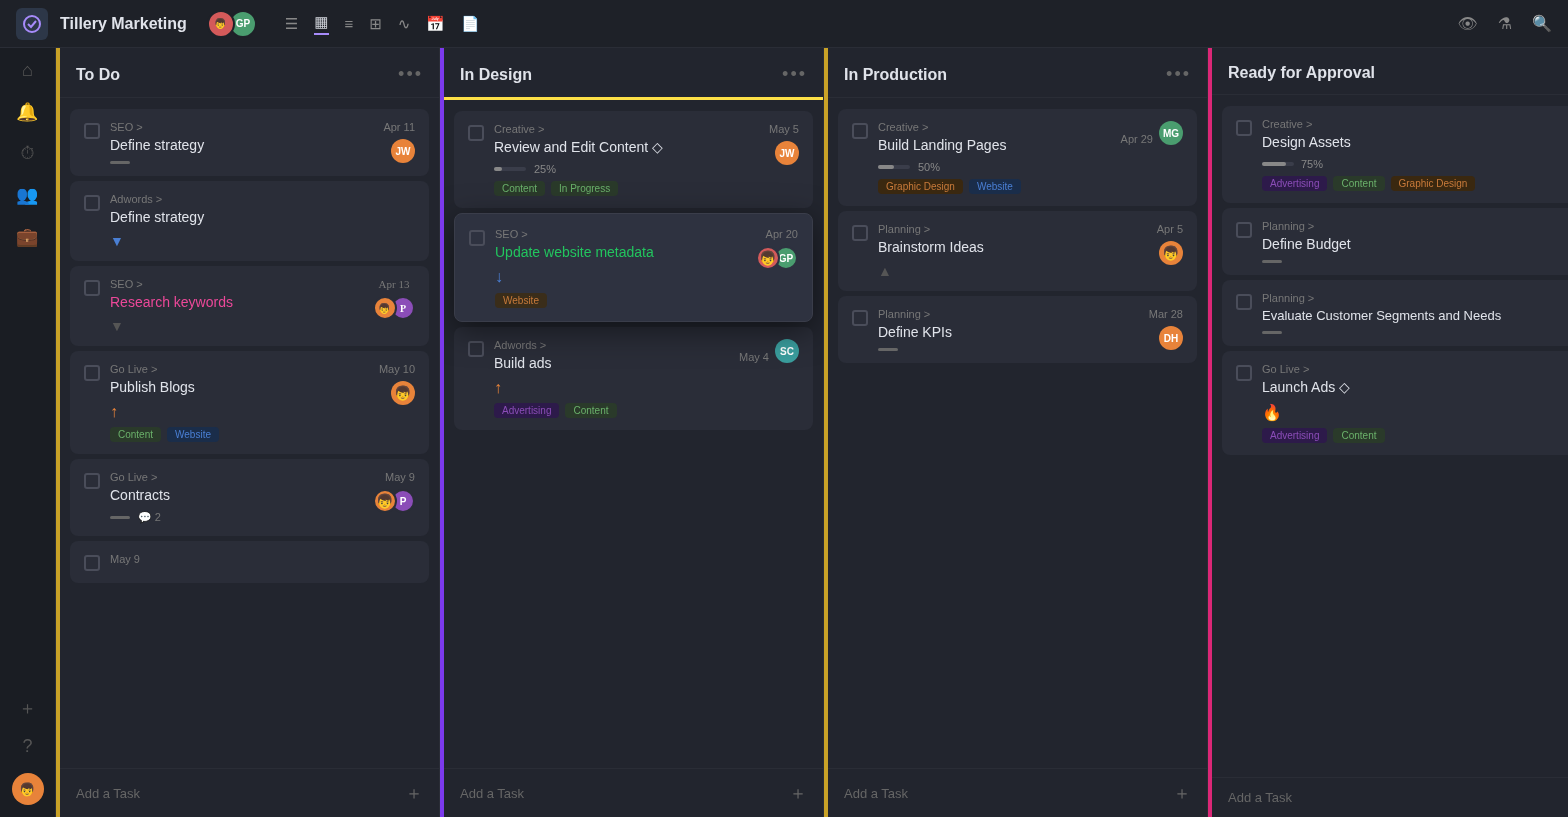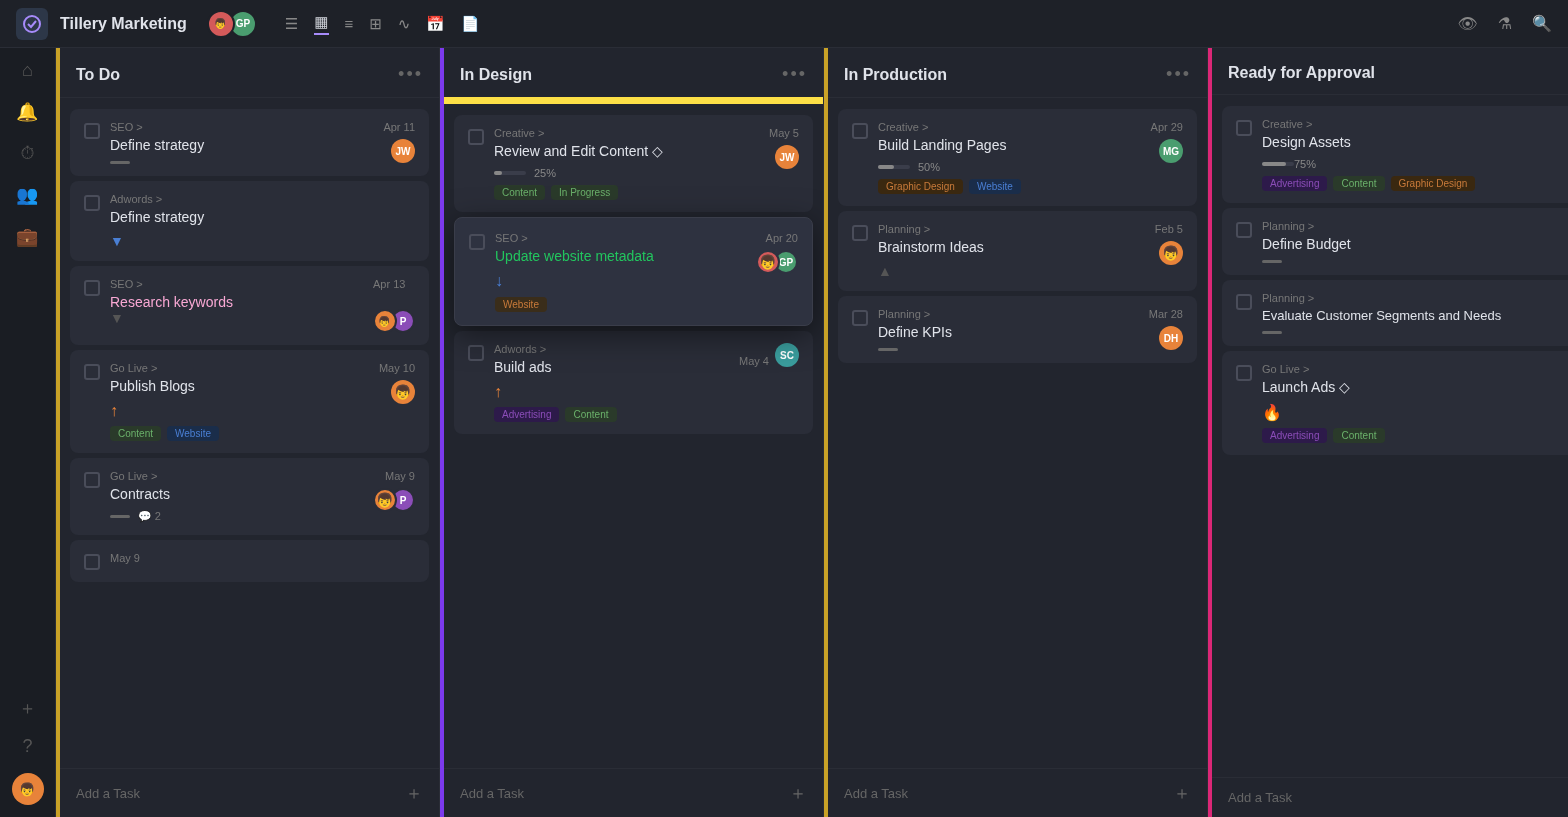--- a/index.html
+++ b/index.html
@@ -94,26 +94,26 @@
                 </div>
               </div>
             </div>
           </div>
 
           <div style="background:#2a2d38;margin:5px 10px;border-radius:8px;padding:12px 14px;cursor:pointer;position:relative;">
             <div style="display:flex;align-items:flex-start;">
               <div style="width:16px;height:16px;border:2px solid #4a4d5a;border-radius:3px;flex-shrink:0;margin-right:10px;margin-top:2px;"></div>
               <div style="flex:1;">
                 <div style="font-size:11px;color:#777;margin-bottom:4px;">SEO &gt;</div>
-                <div style="font-size:14px;font-weight:500;color:#f9a8d4;">Research keywords</div>
+                <div style="font-size:14px;font-weight:500;color:#ec4899;margin-bottom:8px;">Research keywords</div>
                 <div style="display:flex;align-items:center;">
                   <span style="color:#555;font-size:14px;">▼</span>
                 </div>
               </div>
-              <div style="display:flex;flex-direction:column;align-items:flex-start;gap:19px;">
+              <div style="display:flex;flex-direction:column;align-items:center;gap:6px;font-family:Liberation Serif, serif;">
                 <span style="font-size:11px;color:#777;">Apr 13</span>
                 <div style="display:flex;">
                   <div style="width:24px;height:24px;border-radius:50%;background:#e8833a;display:flex;align-items:center;justify-content:center;font-size:10px;color:white;font-weight:600;border:2px solid #2a2d38;z-index:2;">👦</div>
                   <div style="width:24px;height:24px;border-radius:50%;background:#8b4db8;display:flex;align-items:center;justify-content:center;font-size:10px;color:white;font-weight:600;border:2px solid #2a2d38;margin-left:-6px;z-index:1;">P</div>
                 </div>
               </div>
             </div>
           </div>
 
           <div style="background:#2a2d38;margin:5px 10px;border-radius:8px;padding:12px 14px;cursor:pointer;position:relative;">
@@ -167,21 +167,21 @@
         <div style="padding:12px 16px;display:flex;align-items:center;justify-content:space-between;color:#666;cursor:pointer;font-size:13px;border-top:1px solid #2a2d36;">
           <span>Add a Task</span>
           <span style="font-size:18px;">＋</span>
         </div>
       </div>
     </div>
 
     <div style="display:flex;min-width:384px;max-width:384px;border-right:1px solid #2a2d36;flex-shrink:0;position:relative;">
       <div style="width:4px;background:#7c3aed;flex-shrink:0;"></div>
       <div style="flex:1;background:#22252e;display:flex;flex-direction:column;">
-        <div style="padding:16px 16px 12px;display:flex;align-items:center;justify-content:space-between;border-bottom:7px solid #fde047;">
+        <div style="padding:16px 16px 12px;display:flex;align-items:center;justify-content:space-between;border-bottom:3px solid #fde047;">
           <span style="font-size:16px;font-weight:600;color:#e0e3ea;">In Design</span>
           <span style="color:#666;cursor:pointer;font-size:18px;letter-spacing:2px;">•••</span>
         </div>
         <div style="flex:1;overflow-y:auto;padding:6px 0;position:relative;">
 
           <div style="background:#2a2d38;margin:5px 10px;border-radius:8px;padding:12px 14px;cursor:pointer;position:relative;">
             <div style="display:flex;align-items:flex-start;">
               <div style="width:16px;height:16px;border:2px solid #4a4d5a;border-radius:3px;flex-shrink:0;margin-right:10px;margin-top:2px;"></div>
               <div style="flex:1;">
                 <div style="font-size:11px;color:#777;margin-bottom:4px;">Creative &gt;</div>
@@ -269,37 +269,37 @@
                   <div style="width:32px;height:4px;background:#3a3d4a;border-radius:2px;">
                       <div style="width:50%;height:4px;background:#888;border-radius:2px;"></div>
                     </div>
                   <span style="font-size:11px;color:#888;">50%</span>
                 </div>
                 <div style="display:flex;gap:6px;">
                   <span style="font-size:10px;padding:2px 8px;border-radius:4px;background:#3a2810;color:#c87a3a;">Graphic Design</span>
                   <span style="font-size:10px;padding:2px 8px;border-radius:4px;background:#1a2d4a;color:#4a7fd4;">Website</span>
                 </div>
               </div>
-              <div style="display:flex;flex-direction:column;align-items:flex-end;gap:6px;">
+              <div style="display:flex;align-items:flex-end;gap:6px;">
                 <span style="font-size:11px;color:#777;">Apr 29</span>
                 <div style="width:24px;height:24px;border-radius:50%;background:#4a9d6f;display:flex;align-items:center;justify-content:center;font-size:10px;color:white;font-weight:600;">MG</div>
               </div>
             </div>
           </div>
 
           <div style="background:#2a2d38;margin:5px 10px;border-radius:8px;padding:12px 14px;cursor:pointer;position:relative;">
             <div style="display:flex;align-items:flex-start;">
               <div style="width:16px;height:16px;border:2px solid #4a4d5a;border-radius:3px;flex-shrink:0;margin-right:10px;margin-top:2px;"></div>
               <div style="flex:1;">
                 <div style="font-size:11px;color:#777;margin-bottom:4px;">Planning &gt;</div>
                 <div style="font-size:14px;font-weight:500;color:#e0e3ea;margin-bottom:8px;">Brainstorm Ideas</div>
                 <span style="color:#555;font-size:14px;">▲</span>
               </div>
               <div style="display:flex;flex-direction:column;align-items:flex-end;gap:6px;">
-                <span style="font-size:11px;color:#777;">Feb 5</span>
+                <span style="font-size:11px;color:#777;">Apr 5</span>
                 <div style="width:24px;height:24px;border-radius:50%;background:#e8833a;display:flex;align-items:center;justify-content:center;font-size:14px;">👦</div>
               </div>
             </div>
           </div>
 
           <div style="background:#2a2d38;margin:5px 10px;border-radius:8px;padding:12px 14px;cursor:pointer;position:relative;">
             <div style="display:flex;align-items:flex-start;">
               <div style="width:16px;height:16px;border:2px solid #4a4d5a;border-radius:3px;flex-shrink:0;margin-right:10px;margin-top:2px;"></div>
               <div style="flex:1;">
                 <div style="font-size:11px;color:#777;margin-bottom:4px;">Planning &gt;</div>
@@ -328,21 +328,21 @@
           <span style="font-size:16px;font-weight:600;color:#e0e3ea;">Ready for Approval</span>
         </div>
         <div style="flex:1;overflow-y:auto;padding:6px 0;">
 
           <div style="background:#2a2d38;margin:5px 10px;border-radius:8px;padding:12px 14px;cursor:pointer;position:relative;">
             <div style="display:flex;align-items:flex-start;">
               <div style="width:16px;height:16px;border:2px solid #4a4d5a;border-radius:3px;flex-shrink:0;margin-right:10px;margin-top:2px;"></div>
               <div style="flex:1;">
                 <div style="font-size:11px;color:#777;margin-bottom:4px;">Creative &gt;</div>
                 <div style="font-size:14px;font-weight:500;color:#e0e3ea;margin-bottom:8px;">Design Assets</div>
-                <div style="display:flex;align-items:center;gap:0;margin-bottom:6px;">
+                <div style="display:flex;align-items:center;gap:7px;margin-bottom:6px;">
                   <div style="width:32px;height:4px;background:#3a3d4a;border-radius:2px;">
                       <div style="width:75%;height:4px;background:#888;border-radius:2px;"></div>
                     </div>
                   <span style="font-size:11px;color:#888;">75%</span>
                 </div>
                 <div style="display:flex;gap:6px;flex-wrap:wrap;">
                   <span style="font-size:10px;padding:2px 8px;border-radius:4px;background:#2d1a4a;color:#8b4db8;">Advertising</span>
                   <span style="font-size:10px;padding:2px 8px;border-radius:4px;background:#2a3a2a;color:#6ab06a;">Content</span>
                   <span style="font-size:10px;padding:2px 8px;border-radius:4px;background:#3a2810;color:#c87a3a;">Graphic Design</span>
                 </div>

